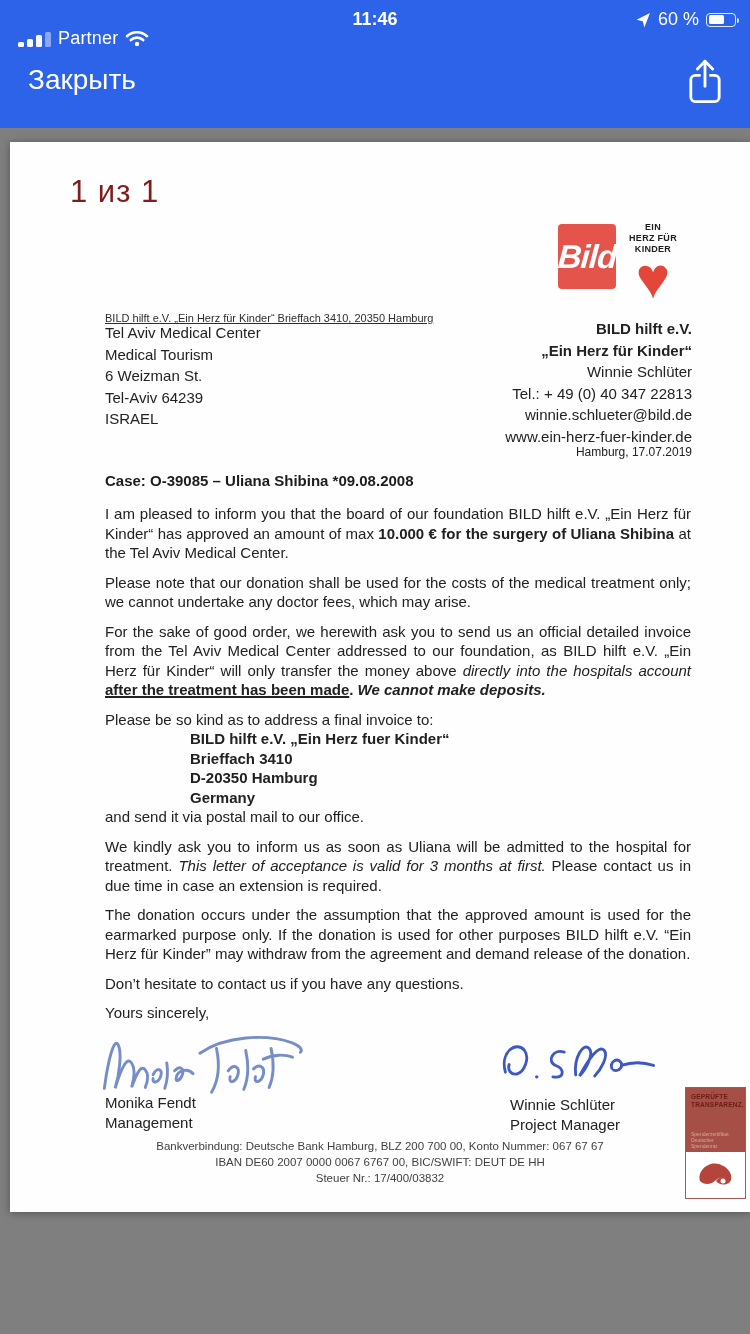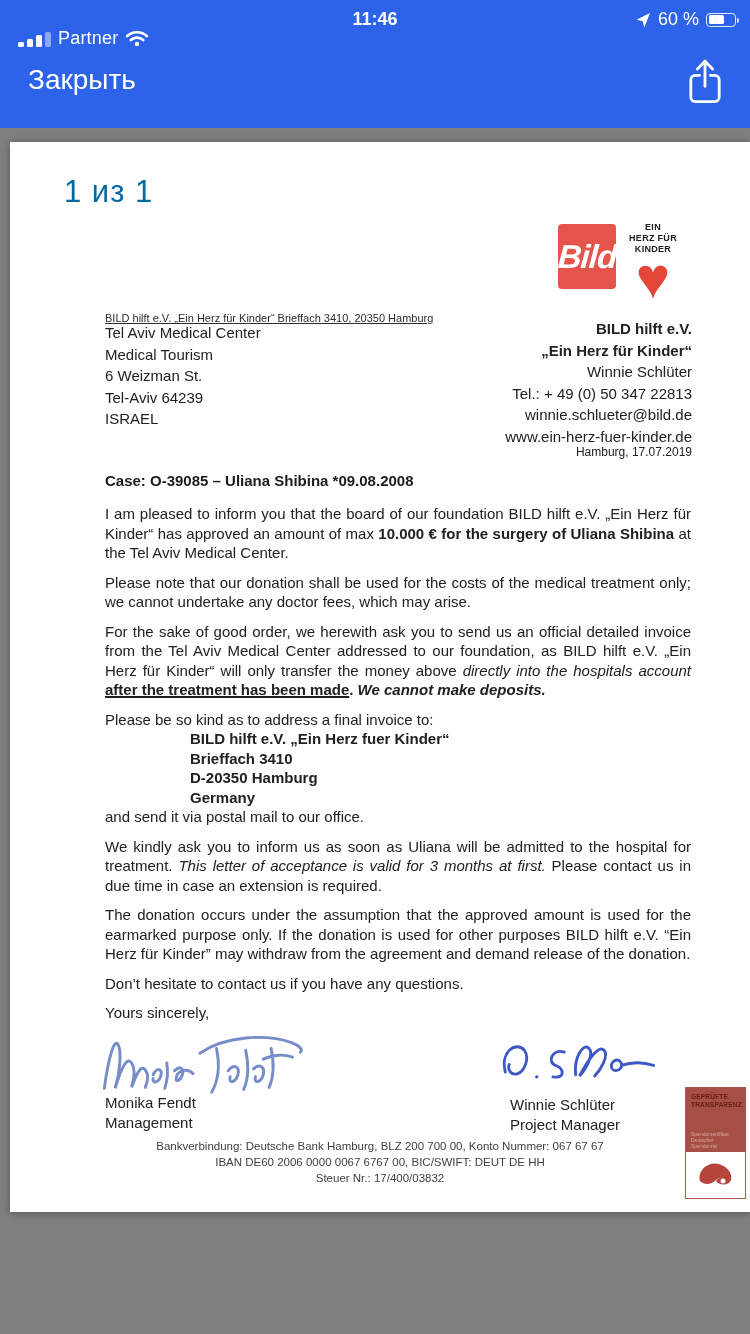--- a/index.html
+++ b/index.html
@@ -25,21 +25,21 @@
 
   .navbar { position:absolute; left:0; top:44px; width:750px; height:84px; }
   .close-btn { position:absolute; left:28px; top:20px; font-size:28px; color:#fff; background:none; border:none; font-family:"Liberation Sans",sans-serif; cursor:pointer; }
   .doc-title { position:absolute; left:50%; top:22px; transform:translateX(-50%); font-size:28px; color:#fff; white-space:nowrap; }
   .share-btn { position:absolute; right:26px; top:14px; background:none; border:none; cursor:pointer; }
 
   
   .viewer { position:absolute; left:0; top:128px; width:750px; height:1206px; background:#7f7f7f; }
   .page { position:absolute; left:10px; top:14px; width:740px; height:1070px; background:#fefefe; box-shadow:0 1px 8px rgba(0,0,0,0.35); }
 
-  .page-indicator { position:absolute; left:54px; top:32px; font-size:31px; color:#0369a1; letter-spacing:1px; }
+  .page-indicator { position:absolute; left:60px; top:32px; font-size:31px; color:#7f1d1d; letter-spacing:1px; }
 
   
   .bild-box { position:absolute; left:548px; top:82px; width:58px; height:65px; background:#e4544a; border-radius:4px; display:flex; align-items:center; justify-content:center; }
   .bild-box span { color:#fff; font-weight:700; font-style:italic; font-size:33px; letter-spacing:-1px; transform:skewX(-4deg); }
   .heart-group { position:absolute; left:610px; top:80px; width:66px; text-align:center; }
   .heart-claim { font-size:9px; font-weight:700; color:#1d1d1d; line-height:11px; letter-spacing:0.3px; }
   .heart-glyph { font-size:58px; color:#e5463a; line-height:54px; margin-top:-4px; }
 
   .sender-line { position:absolute; left:95px; top:170px; font-size:11px; color:#2e2e2e; text-decoration:underline; }
   .recipient { position:absolute; left:95px; top:180px; font-size:15px; color:#222; line-height:21.5px; }
@@ -139,21 +139,21 @@
         <div>Medical Tourism</div>
         <div>6 Weizman St.</div>
         <div>Tel-Aviv 64239</div>
         <div>ISRAEL</div>
       </div>
 
       <div class="contact-block">
         <div class="b">BILD hilft e.V.</div>
         <div class="b">„Ein Herz für Kinder“</div>
         <div>Winnie Schlüter</div>
-        <div>Tel.: + 49 (0) 50 347 22813</div>
+        <div>Tel.: + 49 (0) 40 347 22813</div>
         <div>winnie.schlueter@bild.de</div>
         <div>www.ein-herz-fuer-kinder.de</div>
       </div>
 
       <div class="date-line">Hamburg, 17.07.2019</div>
 
       <div class="case-line">Case: O-39085 – Uliana Shibina *09.08.2008</div>
 
       <div class="body-col">
 
@@ -207,21 +207,21 @@
         <div>Monika Fendt</div>
         <div>Management</div>
       </div>
       <div class="signer-right">
         <div>Winnie Schlüter</div>
         <div>Project Manager</div>
       </div>
 
       <div class="bank-footer">
         <div>Bankverbindung: Deutsche Bank Hamburg, BLZ 200 700 00, Konto Nummer: 067 67 67</div>
-        <div>IBAN  DE60 2006 0000 0067 6767 00, BIC/SWIFT: DEUT DE HH</div>
+        <div>IBAN  DE60 2007 0000 0067 6767 00, BIC/SWIFT: DEUT DE HH</div>
         <div>Steuer Nr.: 17/400/03832</div>
       </div>
 
       <div class="badge">
         <div class="badge-top">
           <div class="t">GEPRÜFTE</div>
           <div class="t">TRANSPARENZ.</div>
           <div class="spacer"></div>
           <div class="s">Spenderzertifikat</div>
           <div class="s">Deutscher Spendenrat</div>

